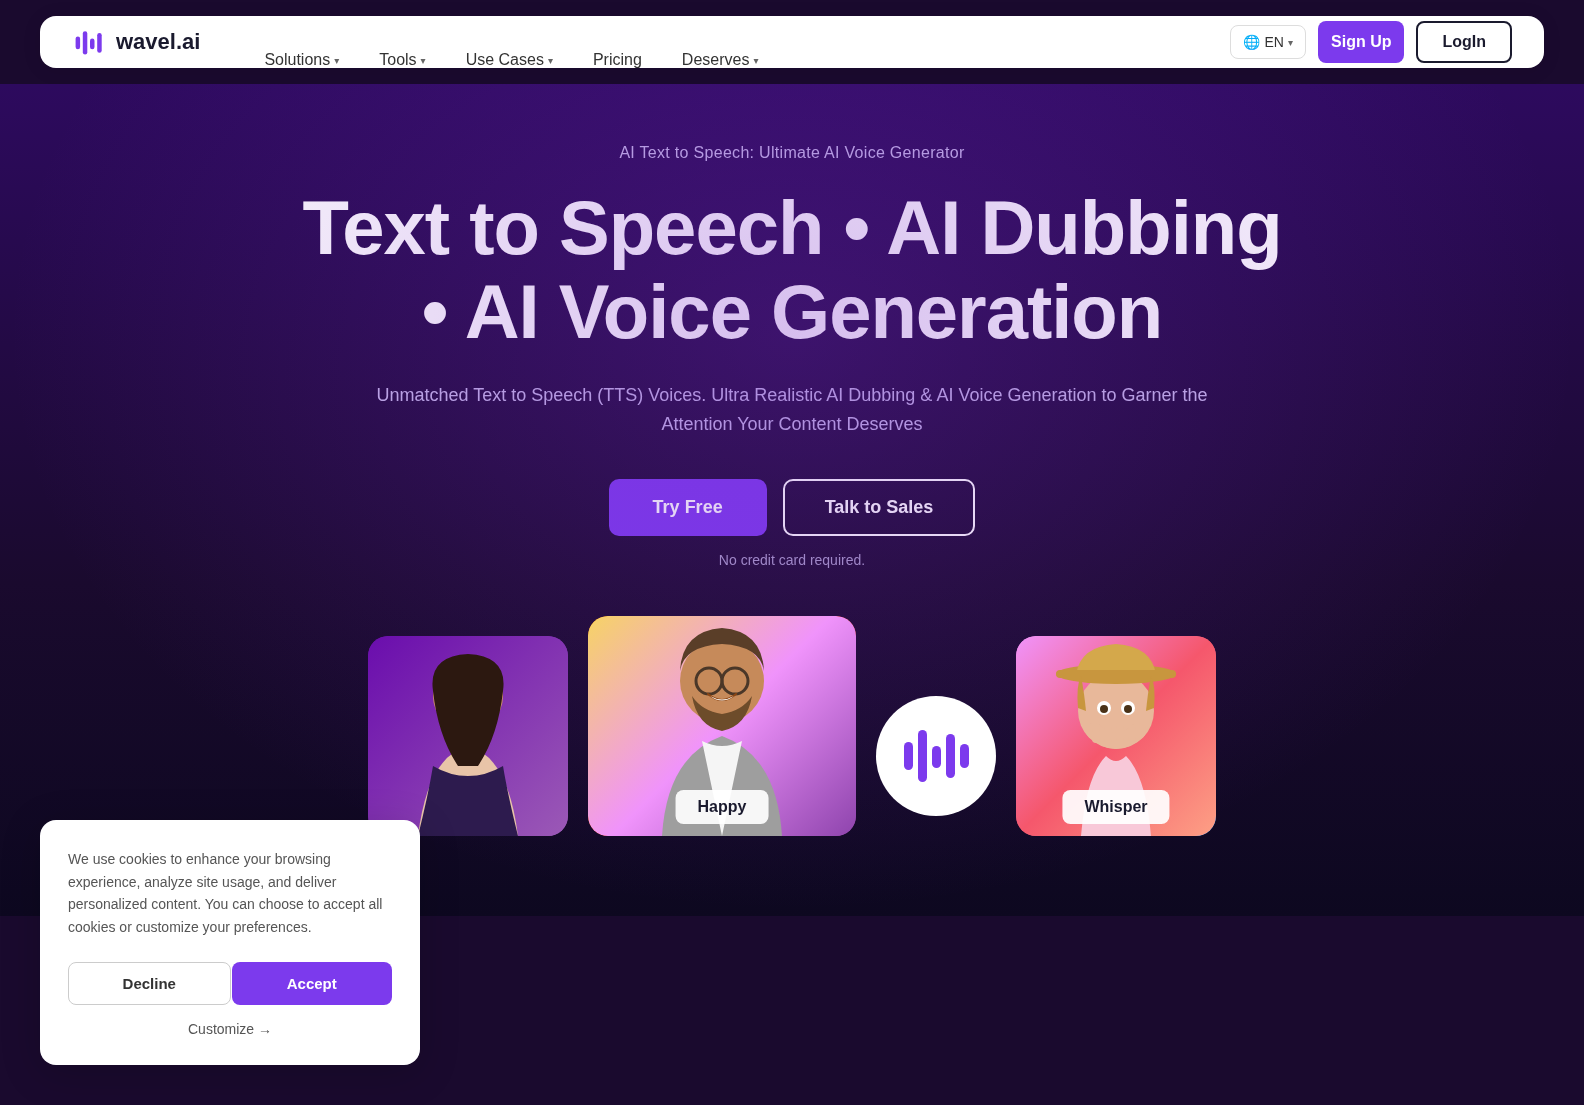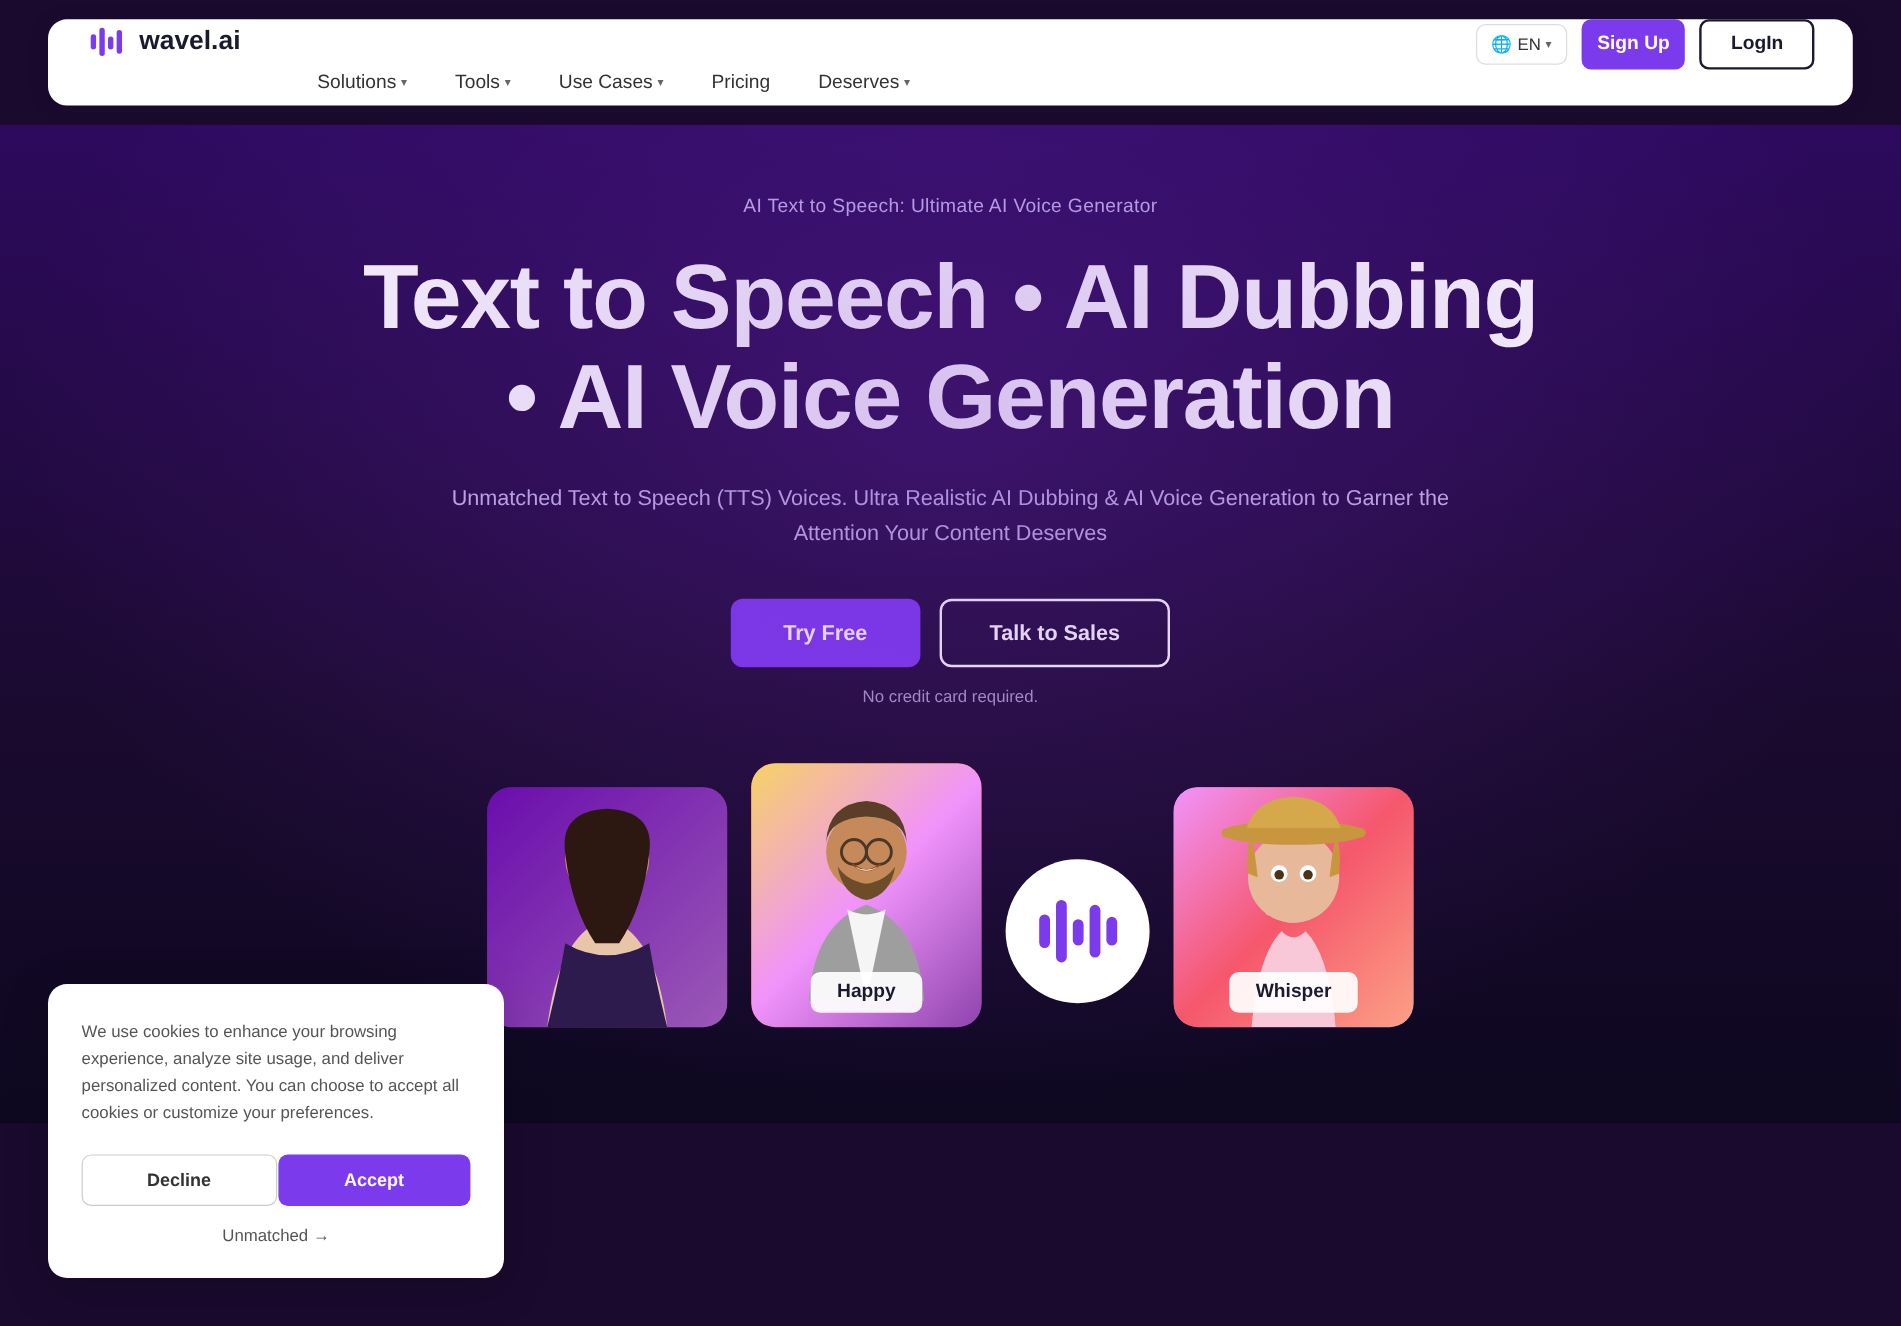--- a/index.html
+++ b/index.html
@@ -11,22 +11,22 @@
       overflow-x: hidden;
     }
 
     
     .navbar {
       background: #fff;
       border-radius: 16px;
       margin: 16px 40px;
       padding: 0 32px;
       display: flex;
-      align-items: flex-start;
-      height: 72px;
+      align-items: center;
+      height: 52px;
       box-shadow: 0 2px 20px rgba(0,0,0,0.08);
     }
     .logo {
       display: flex;
       align-items: center;
       gap: 8px;
       text-decoration: none;
       margin-right: 48px;
     }
     .logo-icon {
@@ -373,21 +373,21 @@
 
           <path d="M50,200 Q60,120 100,110 Q140,120 150,200 Z" fill="#e8c4a8"></path>
 
           <path d="M65,55 Q60,20 100,18 Q140,20 135,55 Q130,100 110,130 L90,130 Q70,100 65,55 Z" fill="#2c1810"></path>
 
           <path d="M65,130 Q60,160 50,200 L150,200 Q140,160 135,130 Q118,140 100,140 Q82,140 65,130 Z" fill="#2d1b4e"></path>
         </svg>
       </div>
     </div>
 
-    <div class="voice-card card-2" style="width:192px;height:220px;">
+    <div class="voice-card card-2" style="width:268px;height:220px;">
       <div class="person-silhouette" style="background: linear-gradient(135deg, #f6d365 0%, #f093fb 50%, #8e44ad 100%);">
         <svg viewBox="0 0 240 220" width="240" height="220">
 
           <circle cx="120" cy="65" r="42" fill="#c68a5a"></circle>
 
           <path d="M78,55 Q80,15 120,12 Q160,15 162,55 Q158,30 120,28 Q82,30 78,55 Z" fill="#5a3e28"></path>
 
           <circle cx="107" cy="65" r="13" fill="none" stroke="#4a3728" stroke-width="3"></circle>
           <circle cx="133" cy="65" r="13" fill="none" stroke="#4a3728" stroke-width="3"></circle>
           <line x1="120" y1="65" x2="120" y2="65" stroke="#4a3728" stroke-width="3"></line>
@@ -450,15 +450,15 @@
   </div>
 </section>
 
 <div class="cookie-banner">
   <p class="cookie-desc">We use cookies to enhance your browsing experience, analyze site usage, and deliver personalized content. You can choose to accept all cookies or customize your preferences.</p>
   <div class="cookie-buttons">
     <button class="btn-decline">Decline</button>
     <button class="btn-accept">Accept</button>
   </div>
   <div class="cookie-customize">
-    <span>Unmatched →</span>
+    <span>Customize →</span>
   </div>
 </div>
 
 </body></html>

